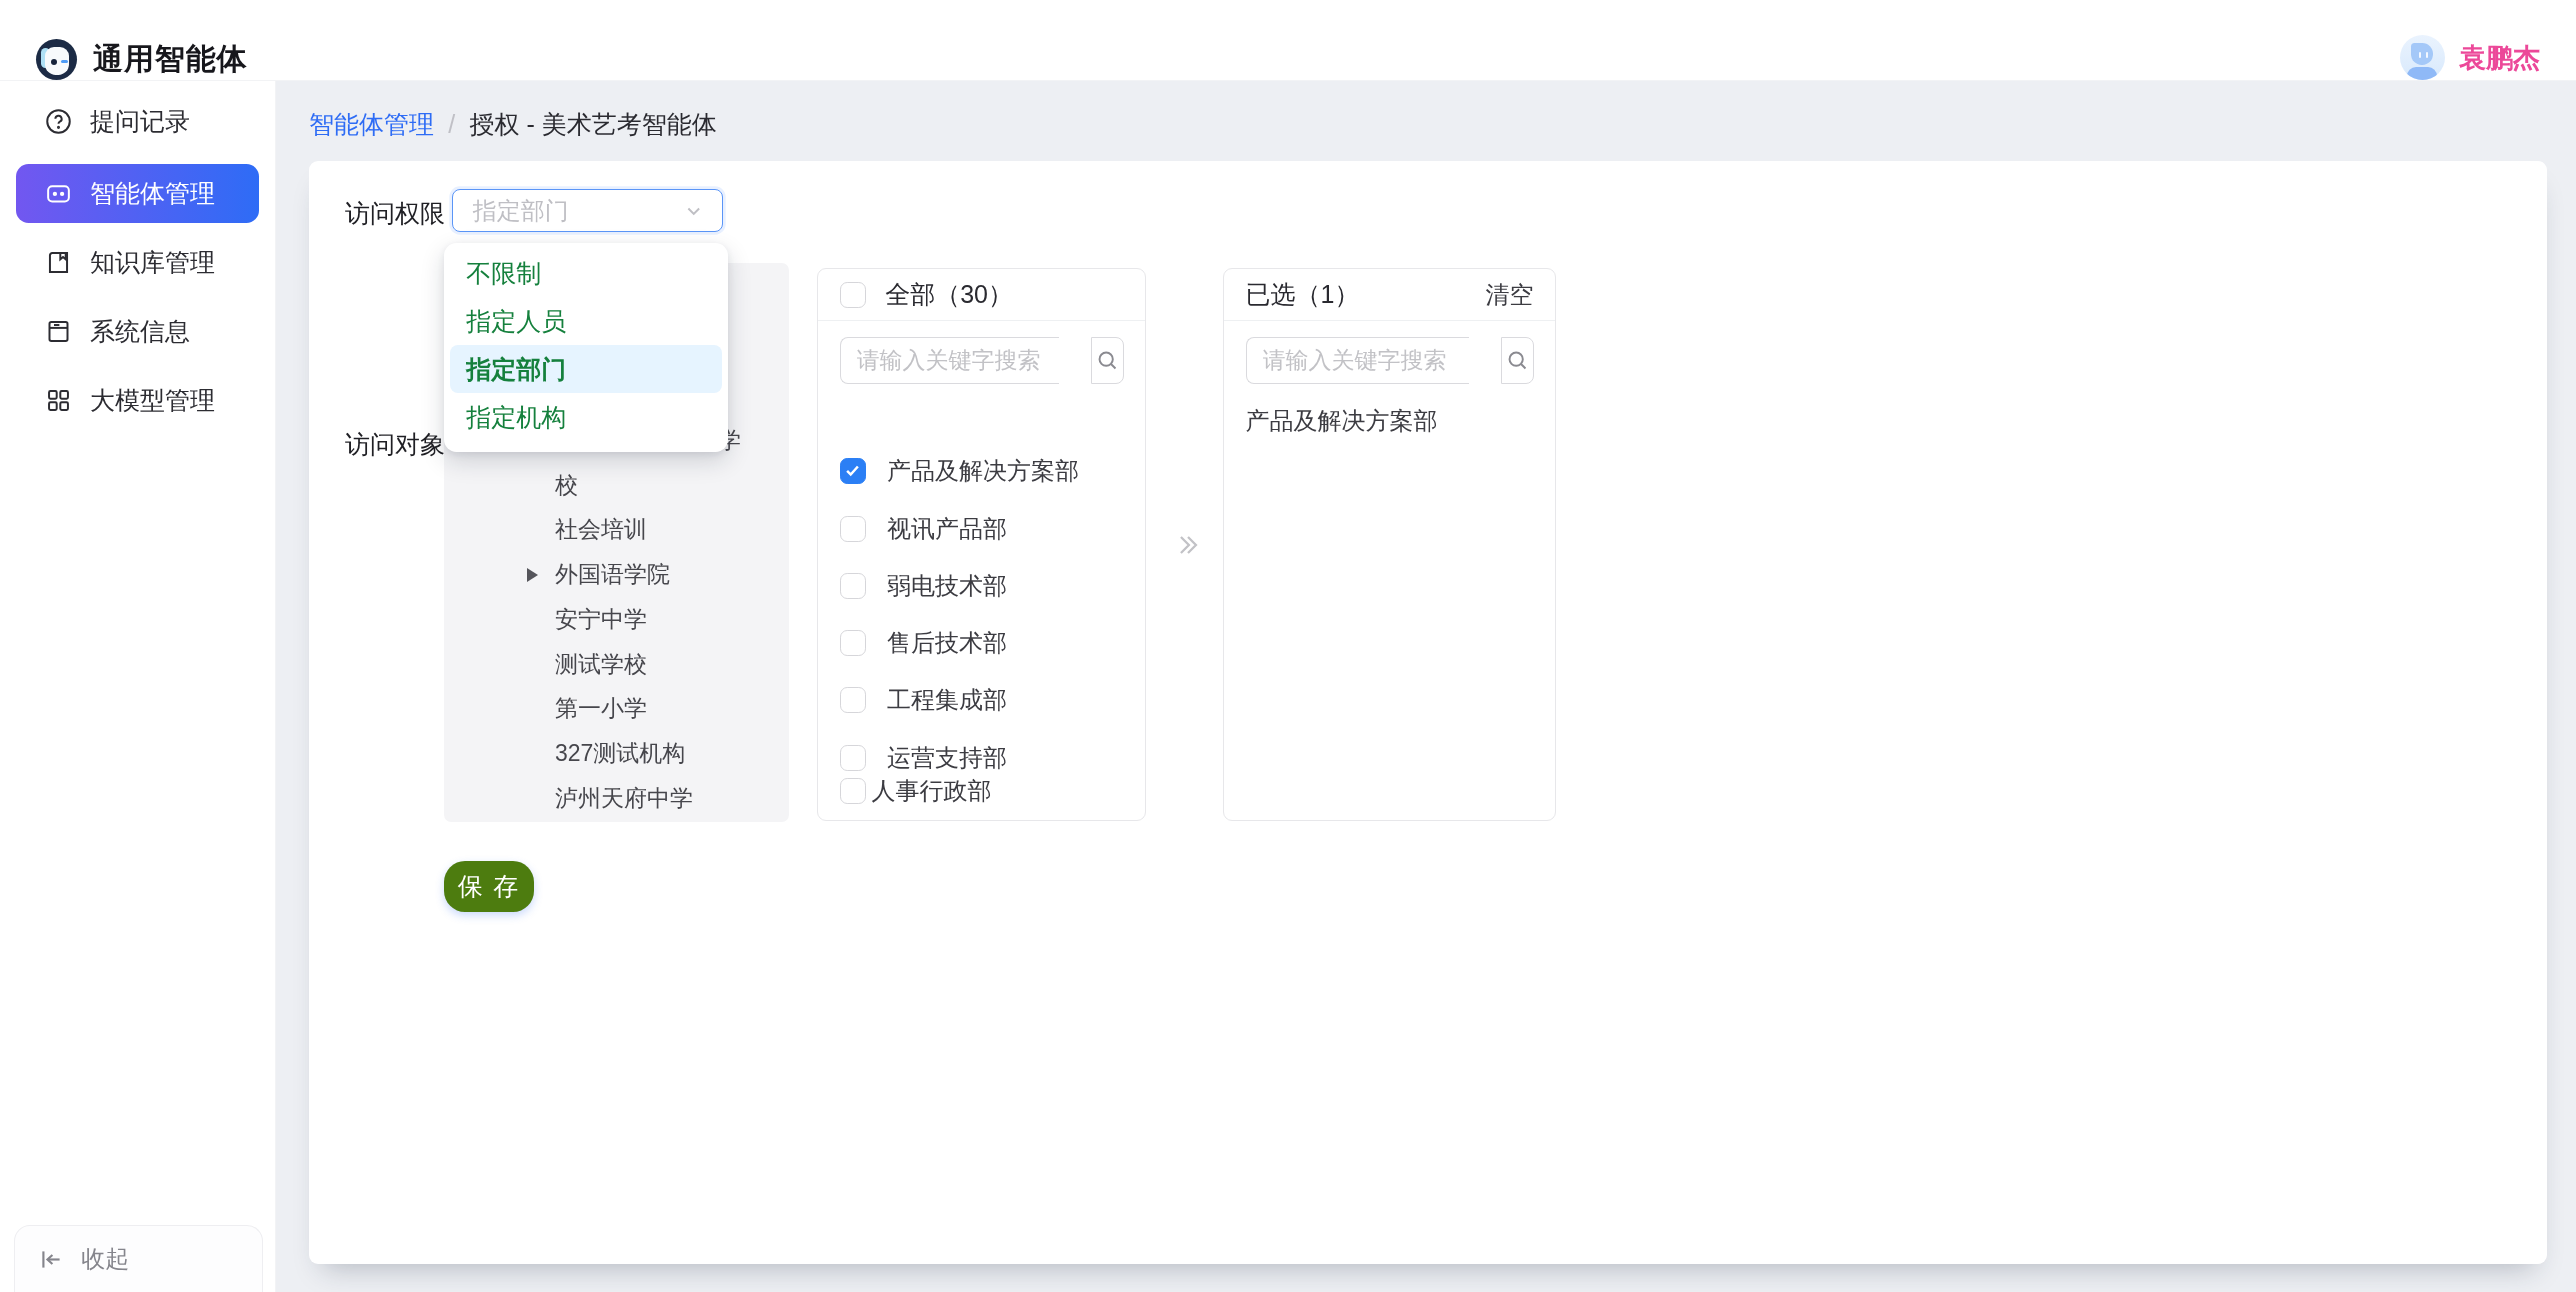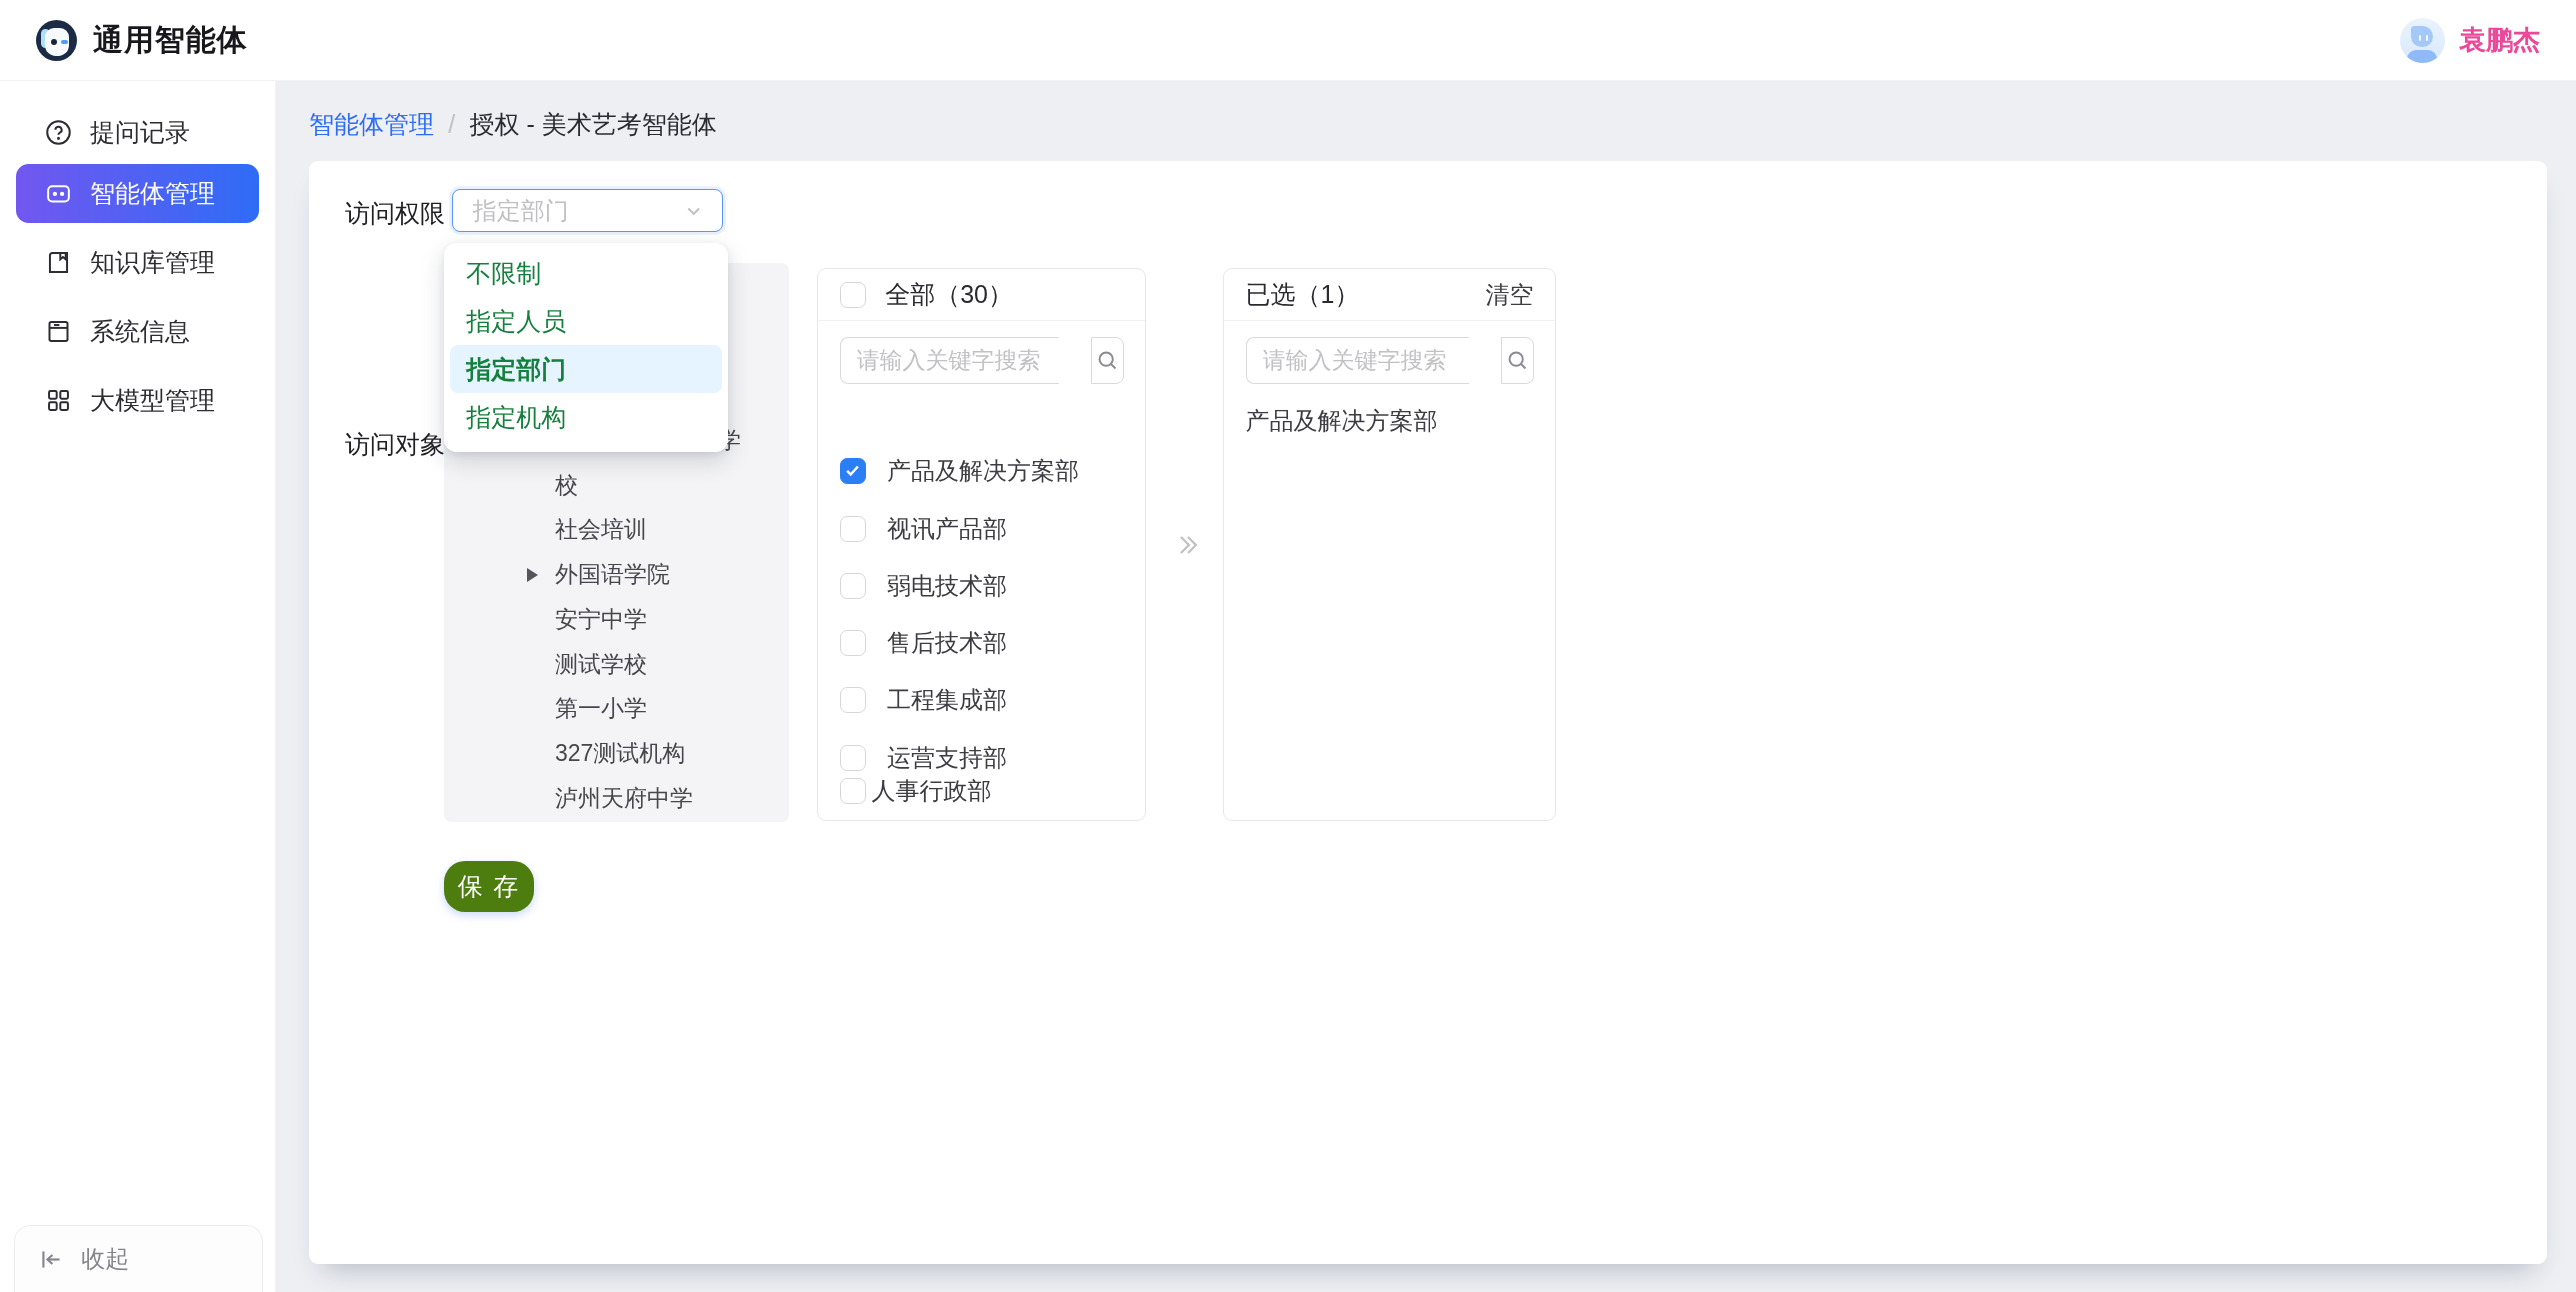--- a/index.html
+++ b/index.html
@@ -7,21 +7,21 @@
   body {
     font-family: "Liberation Sans", "DejaVu Sans", sans-serif;
     color:#26262b; background:#edeff3; overflow:hidden;
   }
   #screen { position:relative; width:2576px; height:1292px; }
 
   
   .topbar {
     position:absolute; left:0; top:0; width:2576px; height:81px;
     background:#ffffff; border-bottom:0.9px solid #f2f3f5; z-index:40;
-    display:flex; align-items:center; justify-content:space-between;
+    display:flex; align-items:flex-end; justify-content:space-between;
     padding:0 36px;
   }
   .brand { display:flex; align-items:center; gap:16px; }
   .logo {
     width:41px; height:41px; border-radius:50%; background:#1c2b45;
     position:relative; overflow:hidden; flex:0 0 auto;
   }
   .logo .face {
     position:absolute; left:9px; top:8px; width:24px; height:28px;
     background:#f7fafc; border-radius:9px 9px 10.7px 10.7px;
@@ -68,21 +68,21 @@
   .menu-item {
     position:absolute; left:16px; width:243px; height:59px; border-radius:12.5px;
     display:flex; align-items:center; gap:18px; padding-left:29px;
     font-size:25px; color:#2c2c32; cursor:pointer;
   }
   .menu-item svg { width:27px; height:27px; flex:0 0 auto; }
   .menu-item.active {
     background:linear-gradient(90deg,#7257f0 0%,#2e6cf6 100%);
     color:#ffffff; font-weight:500;
   }
-  .mi-0 { top:22px; } .mi-1 { top:83px; } .mi-2 { top:152px; }
+  .mi-0 { top:11px; } .mi-1 { top:83px; } .mi-2 { top:152px; }
   .mi-3 { top:221px; } .mi-4 { top:290px; }
 
   .collapse-box {
     position:absolute; left:14.3px; bottom:-12.5px; width:249px; height:81px;
     background:#fdfdfe; border:0.9px solid #eeeef1; border-bottom:none;
     border-radius:16px 16px 0 0;
     display:flex; align-items:center; gap:16px; padding-left:23px; cursor:pointer;
   }
   .collapse-box .label { font-size:24px; color:#85858c; padding-bottom:12.5px; }
   .collapse-box svg { width:27px; height:27px; margin-bottom:12.5px; }

